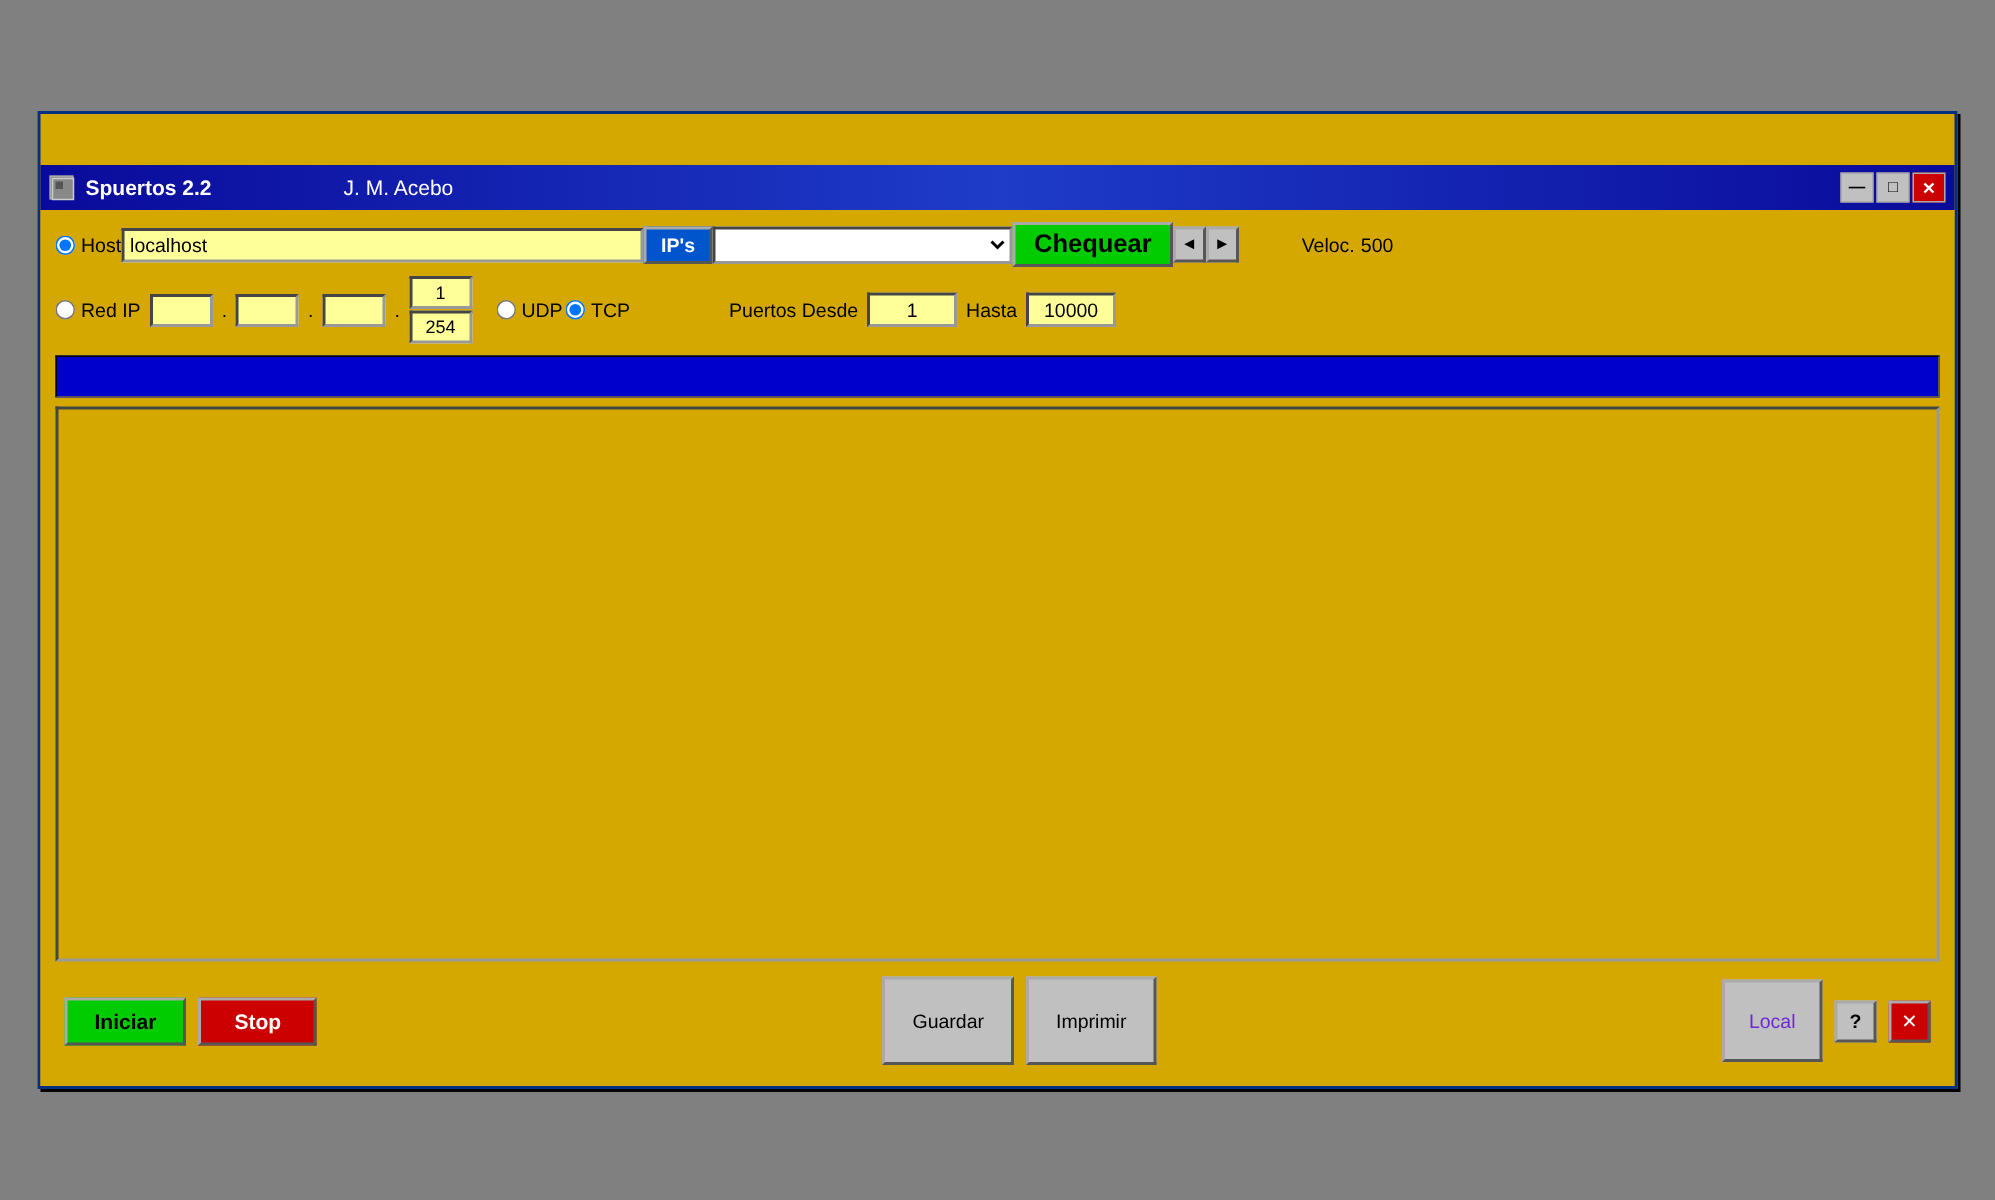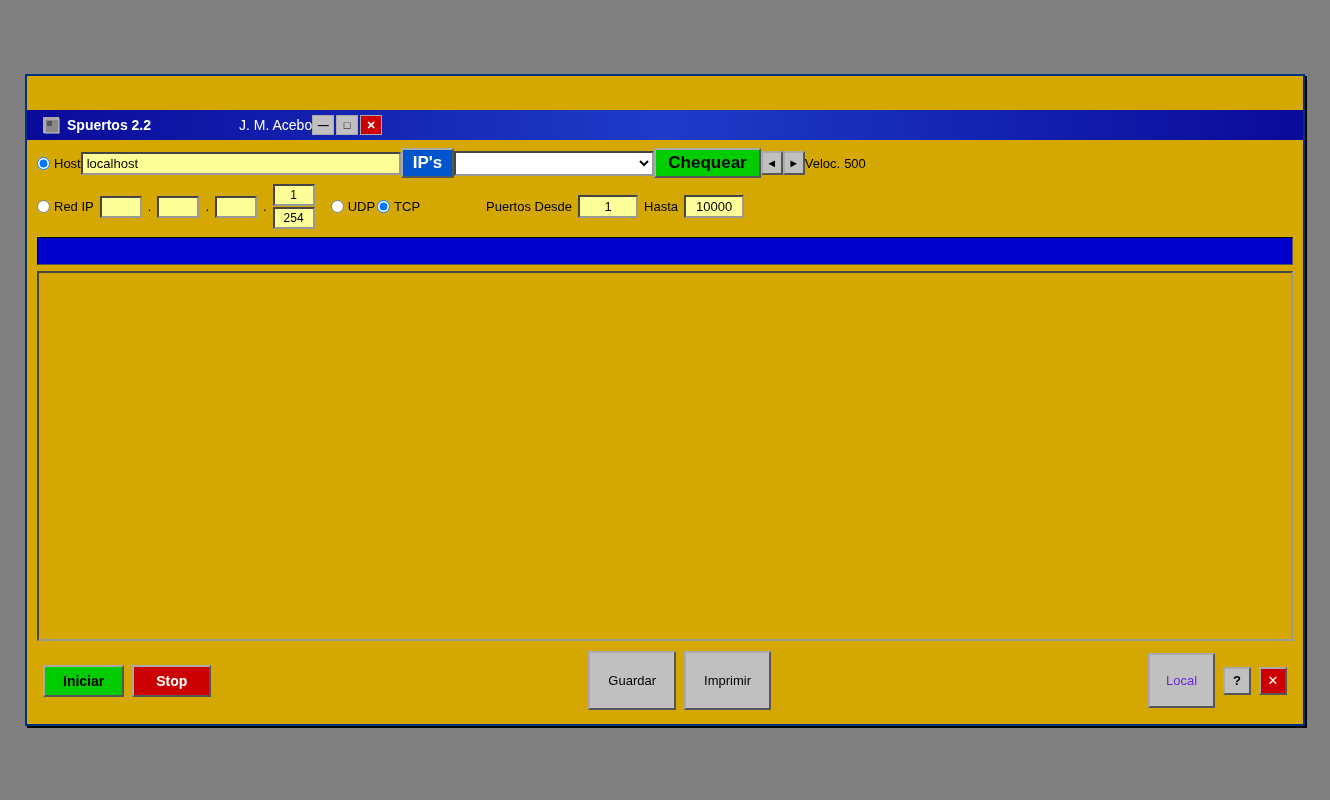--- a/index.html
+++ b/index.html
@@ -17,23 +17,24 @@
     .window {
       width: 1280px;
       background: #d4a800;
       border: 2px solid #003080;
       box-shadow: 2px 2px 0 #000;
     }
 
     .title-bar {
       background: linear-gradient(to right, #0a0a9a, #1e3cc8, #0a0a9a);
       color: white;
-      padding: 4px 16px;
-      display: flex;
-      align-items: center;
+      padding: 4px 6px;
+      display: flex;
+      align-items: center;
+      justify-content: space-between;
       height: 30px;
       margin-top: 34px;
     }
 
     .title-bar-left {
       display: flex;
       align-items: center;
       gap: 8px;
     }
 
@@ -103,31 +104,31 @@
     .radio-group {
       display: flex;
       align-items: center;
       gap: 4px;
     }
 
     .host-input {
       background: #ffff99;
       border: 2px inset #999;
       padding: 2px 4px;
-      width: 320px;
+      width: 348px;
       font-size: 13px;
     }
 
     .ips-btn {
       background: #0055cc;
       color: white;
       border: 2px outset #aaa;
       padding: 3px 10px;
       cursor: pointer;
-      font-size: 17px;
+      font-size: 13px;
       font-weight: bold;
     }
 
     .ip-select {
       width: 200px;
       border: 2px inset #999;
       background: white;
       padding: 2px;
       font-size: 13px;
     }
@@ -304,20 +305,21 @@
       cursor: pointer;
       display: flex;
       align-items: center;
       justify-content: center;
     }
 
     .veloc-section {
       display: flex;
       align-items: flex-start;
       gap: 4px;
+      margin-left: 42px;
     }
 
     input[type="radio"] {
       cursor: pointer;
     }
   </style>
 </head>
 <body>
 
 <div class="window">

